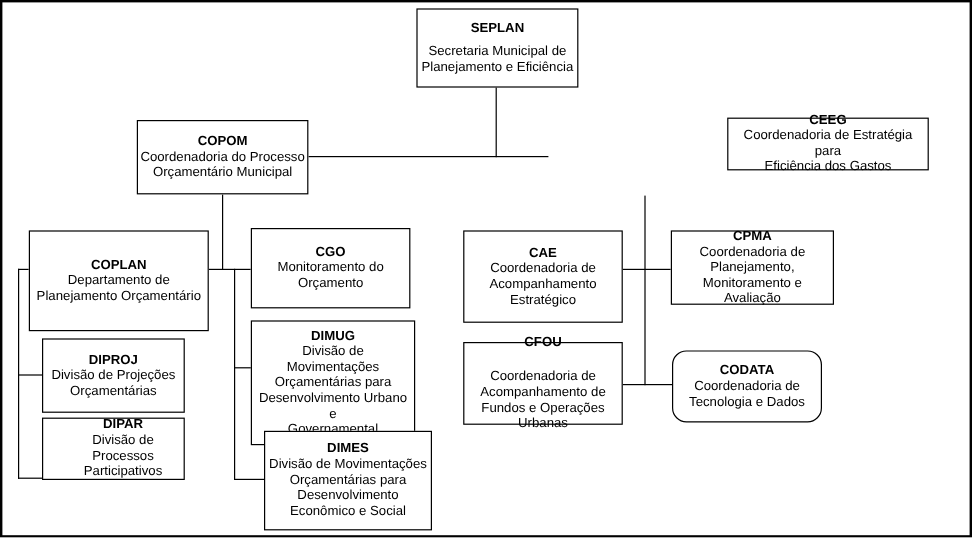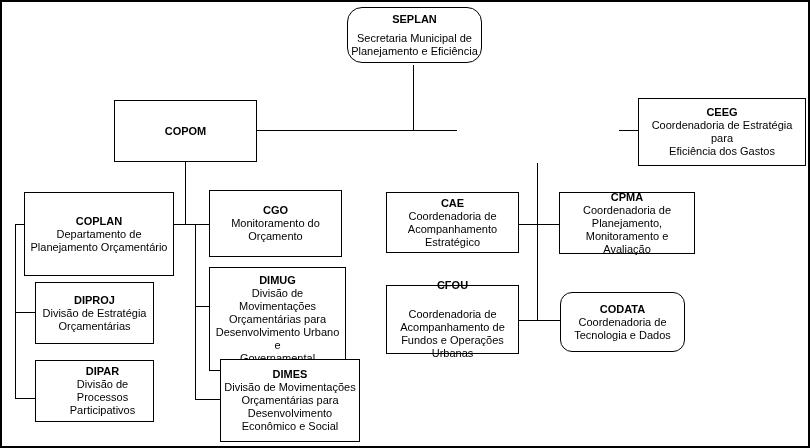--- a/index.html
+++ b/index.html
@@ -29,30 +29,30 @@
   }
   .node .acronym { font-weight: bold; white-space: pre-line; }
   .node .desc   { white-space: pre-line; }
   .seplan .acronym { margin-bottom: 6px; }
 
   .line { position: absolute; background: #000; }
   .h { height: 1px; }
   .v { width: 1px; }
 
   
-  .seplan  { left: 345px; top:   5px; width: 135px; height: 56px; border-radius: 15px; }
+  .seplan  { left: 345px; top:   5px; width: 135px; height: 66px; }
   .copom   { left: 112px; top:  98px; width: 143px; height: 62px; }
   .sime    { left: 455px; top:  97px; width: 162px; height: 64px; }
-  .ceeg    { left: 636px; top:  96px; width: 168px; height: 68px; }
+  .ceeg    { left: 604px; top:  96px; width: 168px; height: 44px; }
   .coplan  { left:  22px; top: 190px; width: 150px; height: 84px; }
   .cgo     { left: 207px; top: 188px; width: 133px; height: 67px; }
-  .cae     { left: 384px; top: 190px; width: 133px; height: 61px; text-align: center; }
+  .cae     { left: 384px; top: 190px; width: 133px; height: 77px; text-align: center; }
   .cpma    { left: 557px; top: 190px; width: 136px; height: 62px; }
   .diproj  { left:  33px; top: 280px; width: 119px; height: 62px; }
-  .dipar   { left:  33px; top: 358px; width: 119px; height: 62px; padding-left: 18px; }
+  .dipar   { left:  33px; top: 346px; width: 119px; height: 52px; padding-left: 18px; }
   .dimug   { left: 207px; top: 265px; width: 137px; height: 104px; }
   .dimes   { left: 218px; top: 357px; width: 140px; height: 83px; }
   .cfou    { left: 384px; top: 283px; width: 133px; height: 69px; gap: 16px; }
   .codata  { left: 558px; top: 290px; width: 125px; height: 60px; border-radius: 12px; }
 
   
   .c-seplan-drop  { left: 411px; top:  63px; height:  66px; }
   .c-copom-sime   { left: 255px; top: 128px; width:  200px; }
   .c-sime-ceeg    { left: 617px; top: 128px; width:   19px; }
   .c-copom-drop   { left: 183px; top: 160px; height:  63px; }
@@ -90,20 +90,22 @@
   <div class="line h c-cfou-codata"></div>
 
   <div class="node seplan">
     <div class="acronym">SEPLAN</div>
     <div class="desc">Secretaria Municipal de
 Planejamento e Eficiência</div>
   </div>
 
   <div class="node copom">
     <div class="acronym">COPOM</div>
+    <div class="desc">Coordenadoria do Processo
+Orçamentário Municipal</div>
   </div>
 
 
   <div class="node ceeg">
     <div class="acronym">CEEG</div>
     <div class="desc">Coordenadoria de Estratégia para
 Eficiência dos Gastos</div>
   </div>
 
   <div class="node coplan">
@@ -127,21 +129,21 @@
 
   <div class="node cpma">
     <div class="acronym">CPMA</div>
     <div class="desc">Coordenadoria de
 Planejamento,
 Monitoramento e Avaliação</div>
   </div>
 
   <div class="node diproj">
     <div class="acronym">DIPROJ</div>
-    <div class="desc">Divisão de Estratégia
+    <div class="desc">Divisão de Projeções
 Orçamentárias</div>
   </div>
 
   <div class="node dipar">
     <div class="acronym">DIPAR</div>
     <div class="desc">Divisão de Processos
 Participativos</div>
   </div>
 
   <div class="node dimug">

